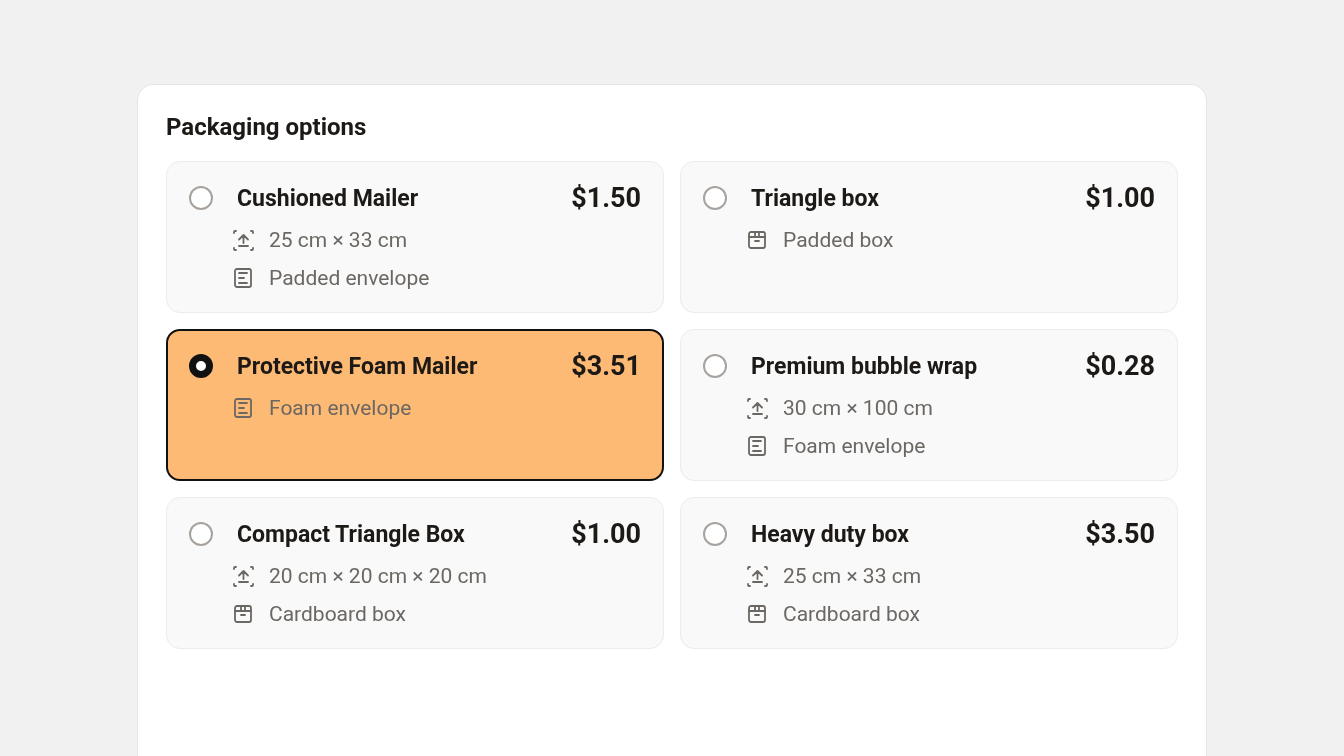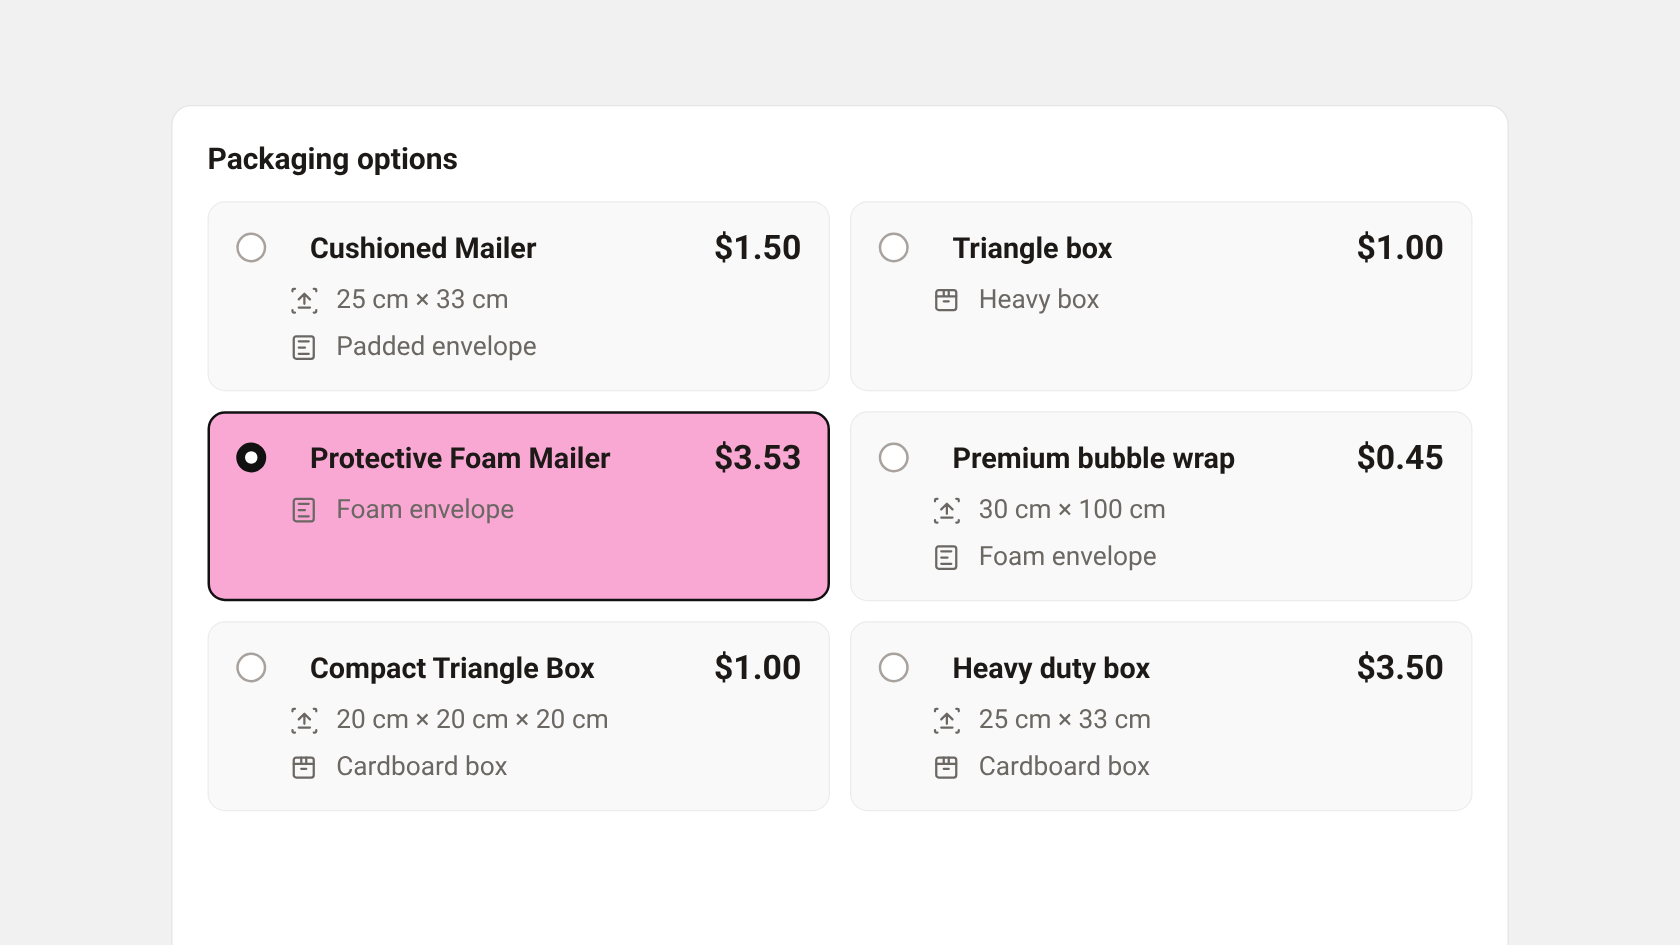--- a/index.html
+++ b/index.html
@@ -44,28 +44,28 @@
       background: #f9f9f9;
       border: 1px solid #ececec;
       border-radius: 14px;
       padding: 20px 22px 22px 22px;
       cursor: pointer;
       display: flex;
       flex-direction: column;
       gap: 14px;
     }
     .card.selected {
-      background: #f9a8d4;
+      background: #fdba74;
       border: 2px solid #111;
       padding: 19px 21px 21px 21px;
     }
     .card-head {
       display: flex;
       align-items: center;
-      gap: 35px;
+      gap: 24px;
     }
     .radio {
       width: 24px;
       height: 24px;
       border-radius: 50%;
       border: 2px solid #a8a29e;
       flex-shrink: 0;
       position: relative;
       background: #fff;
     }
@@ -143,43 +143,43 @@
       <div class="card">
         <div class="card-head">
           <span class="radio"></span>
           <span class="card-title">Triangle box</span>
           <span class="card-price">$1.00</span>
         </div>
         <div class="detail-row">
           <svg width="24" height="24" viewBox="0 0 24 24">
               <use href="#icon-box"></use>
             </svg>
-          <span>Heavy box</span>
+          <span>Padded box</span>
         </div>
       </div>
 
       <div class="card selected">
         <div class="card-head">
           <span class="radio"></span>
           <span class="card-title">Protective Foam Mailer</span>
-          <span class="card-price">$3.53</span>
+          <span class="card-price">$3.51</span>
         </div>
         <div class="detail-row">
           <svg width="24" height="24" viewBox="0 0 24 24">
               <use href="#icon-envelope"></use>
             </svg>
           <span>Foam envelope</span>
         </div>
       </div>
 
       <div class="card">
         <div class="card-head">
           <span class="radio"></span>
           <span class="card-title">Premium bubble wrap</span>
-          <span class="card-price">$0.45</span>
+          <span class="card-price">$0.28</span>
         </div>
         <div class="detail-row">
           <svg width="24" height="24" viewBox="0 0 24 24">
               <use href="#icon-dimensions"></use>
             </svg>
           <span>30 cm × 100 cm</span>
         </div>
         <div class="detail-row">
           <svg width="24" height="24" viewBox="0 0 24 24">
               <use href="#icon-envelope"></use>

